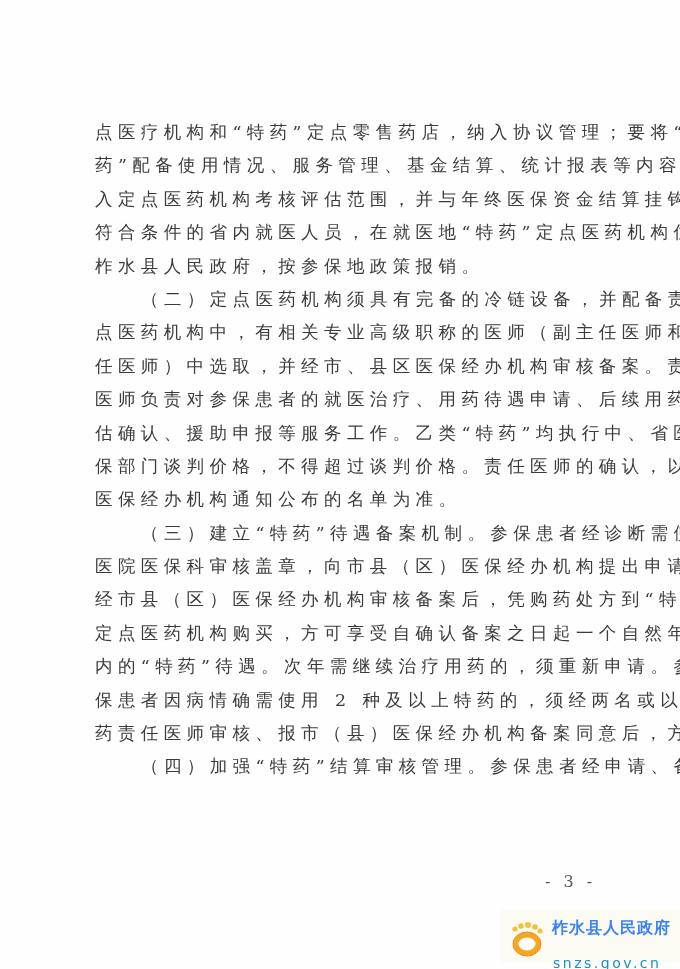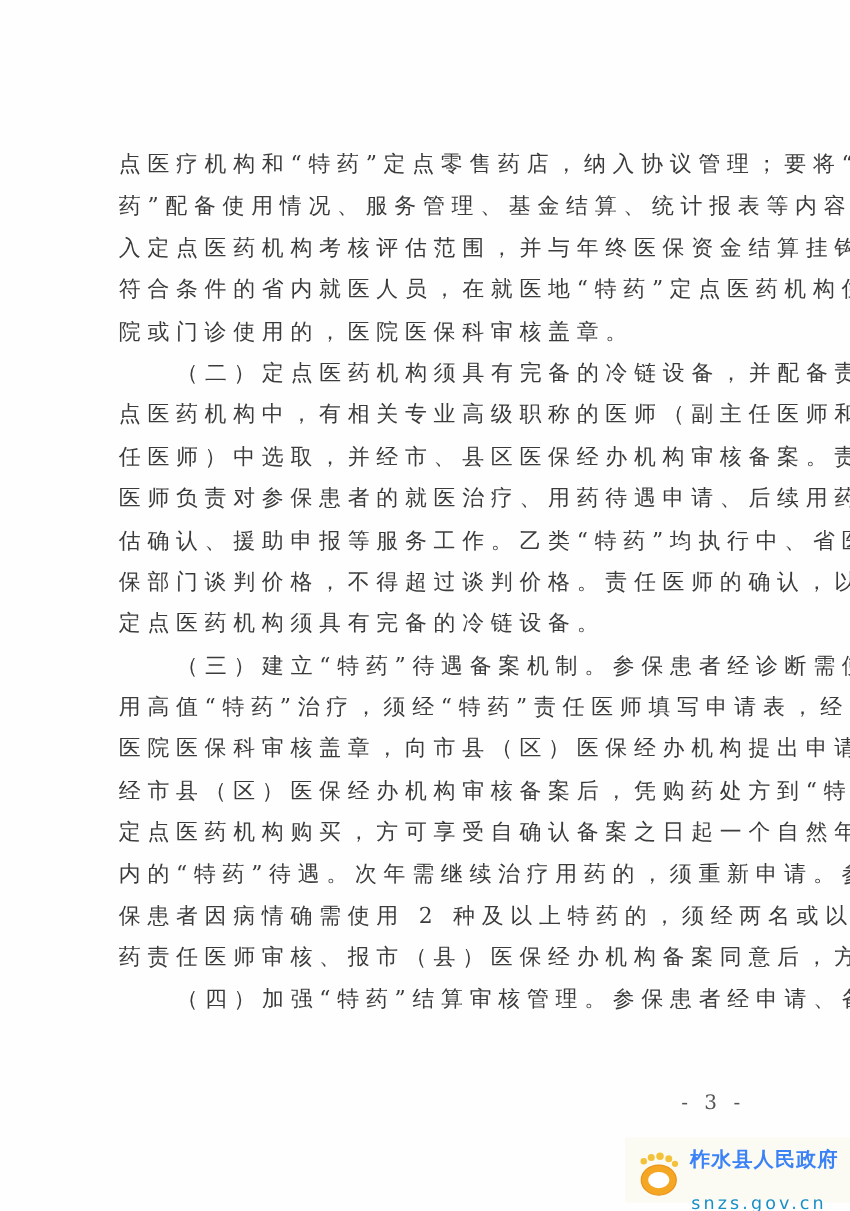--- a/index.html
+++ b/index.html
@@ -86,36 +86,35 @@
 <body>
 
 <div class="page">
   <div class="body-text">
 
     <div>
       <div class="line">点医疗机构和“特药”定点零售药店，纳入协议管理；要将“特</div>
       <div class="line">药”配备使用情况、服务管理、基金结算、统计报表等内容纳</div>
       <div class="line">入定点医药机构考核评估范围，并与年终医保资金结算挂钩。</div>
       <div class="line">符合条件的省内就医人员，在就医地“特药”定点医药机构住</div>
-      <div class="line">院或门诊使用的，医院医保科审核盖章。</div>
+      <div class="line">柞水县人民政府，按参保地政策报销。</div>
     </div>
 
     <div>
       <div class="line indent">（二）定点医药机构须具有完备的冷链设备，并配备责任</div>
       <div class="line">点医药机构中，有相关专业高级职称的医师（副主任医师和主</div>
       <div class="line">任医师）中选取，并经市、县区医保经办机构审核备案。责任</div>
       <div class="line">医师负责对参保患者的就医治疗、用药待遇申请、后续用药评</div>
       <div class="line">估确认、援助申报等服务工作。乙类“特药”均执行中、省医</div>
       <div class="line">保部门谈判价格，不得超过谈判价格。责任医师的确认，以市</div>
-      <div class="line">定点医药机构须具有完备的冷链设备。</div>
+      <div class="line">医保经办机构通知公布的名单为准。</div>
     </div>
 
     <div>
       <div class="line indent">（三）建立“特药”待遇备案机制。参保患者经诊断需使</div>
-      <div class="line">用高值“特药”治疗，须经“特药”责任医师填写申请表，经</div>
       <div class="line">医院医保科审核盖章，向市县（区）医保经办机构提出申请，</div>
       <div class="line">经市县（区）医保经办机构审核备案后，凭购药处方到“特药”</div>
       <div class="line">定点医药机构购买，方可享受自确认备案之日起一个自然年度</div>
       <div class="line">内的“特药”待遇。次年需继续治疗用药的，须重新申请。参</div>
       <div class="line">保患者因病情确需使用 2 种及以上特药的，须经两名或以上特</div>
       <div class="line">药责任医师审核、报市（县）医保经办机构备案同意后，方可</div>
     </div>
 
     <div>
       <div class="line indent">（四）加强“特药”结算审核管理。参保患者经申请、备</div>

